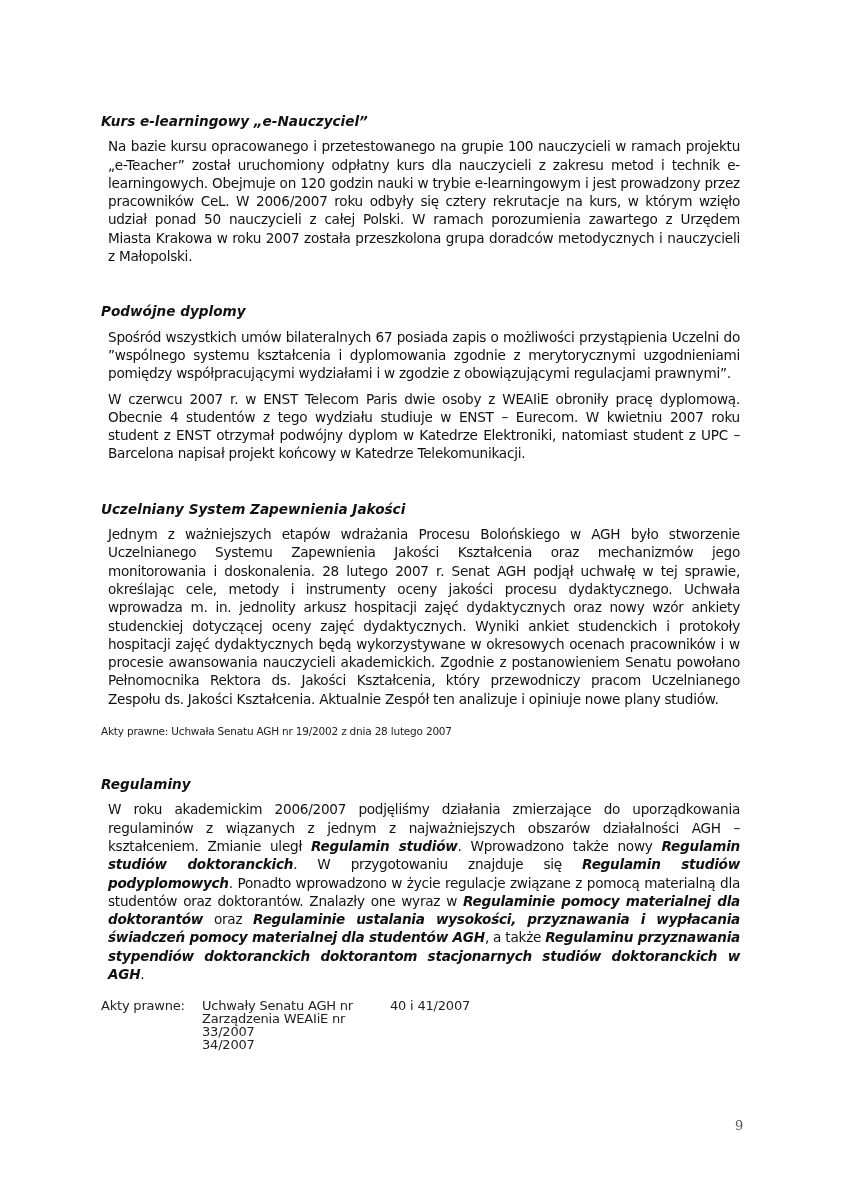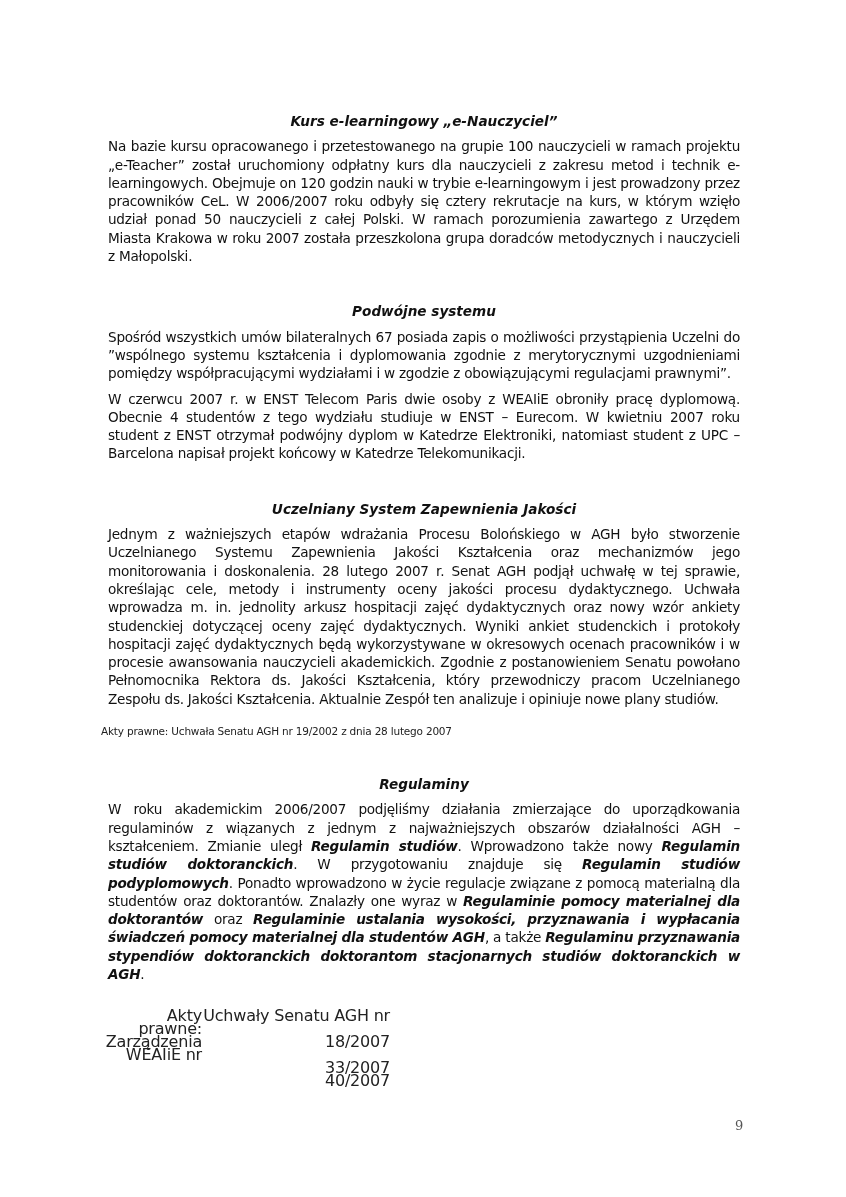--- a/index.html
+++ b/index.html
@@ -5,74 +5,73 @@
     html, body { margin: 0; padding: 0; background: #ffffff; }
     body { width: 846px; height: 1197px; position: relative; overflow: hidden; }
     .page {
       position: absolute; left: 101px; top: 112px; width: 646px;
       font-family: "DejaVu Sans", sans-serif;
       font-size: 13.6px; line-height: 18.3px; color: #111;
     }
     .heading {
       font-weight: bold; font-style: italic; margin: 0; font-size: 13.6px;
       line-height: 18.3px;
-      text-align: center;
     }
     .para { margin: 7px; text-align: justify; letter-spacing: -0.25px; }
     .section { margin-bottom: 37px; }
     .legal {
       font-size: 10.5px; line-height: 13px; color: #222; margin-top: 17px;
       letter-spacing: -0.2px;
     }
-    .legal-table { display: grid; grid-template-columns: 101px 188px auto; font-size: 16px; line-height: 13px; color: #222; margin-top: 26px; letter-spacing: -0.2px; text-align: right; }
+    .legal-table { display: grid; grid-template-columns: 101px 188px auto; font-size: 13px; line-height: 13px; color: #222; margin-top: 16px; letter-spacing: -0.2px; }
     .page-number {
       position: absolute; left: 735px; top: 1118px;
       font-family: "DejaVu Serif", serif; font-size: 13px; color: #555;
     }
     i { font-style: italic; font-weight: bold; }
   </style>
 </head>
 <body>
 
 <div class="page">
 
   <div class="section">
     <h3 class="heading">Kurs e-learningowy „e-Nauczyciel”</h3>
     <p class="para">Na bazie kursu opracowanego i przetestowanego na grupie 100 nauczycieli w ramach projektu „e-Teacher” został uruchomiony odpłatny kurs dla nauczycieli z zakresu metod i technik e-learningowych. Obejmuje on 120 godzin nauki w trybie e-learningowym i jest prowadzony przez pracowników CeL. W 2006/2007 roku odbyły się cztery rekrutacje na kurs, w którym wzięło udział ponad 50 nauczycieli z całej Polski. W ramach porozumienia zawartego z Urzędem Miasta Krakowa w roku 2007 została przeszkolona grupa doradców metodycznych i nauczycieli z Małopolski.</p>
   </div>
 
   <div class="section">
-    <h3 class="heading">Podwójne systemu</h3>
+    <h3 class="heading">Podwójne dyplomy</h3>
     <p class="para">Spośród wszystkich umów bilateralnych 67 posiada zapis o możliwości przystąpienia Uczelni do ”wspólnego systemu kształcenia i dyplomowania zgodnie z merytorycznymi uzgodnieniami pomiędzy współpracującymi wydziałami i w zgodzie z obowiązującymi regulacjami prawnymi”.</p>
     <p class="para">W czerwcu 2007 r. w ENST Telecom Paris dwie osoby z WEAIiE obroniły pracę dyplomową. Obecnie 4 studentów z tego wydziału studiuje w ENST – Eurecom. W kwietniu 2007 roku student z ENST otrzymał podwójny dyplom w Katedrze Elektroniki, natomiast student z UPC – Barcelona napisał projekt końcowy w Katedrze Telekomunikacji.</p>
   </div>
 
   <div class="section">
     <h3 class="heading">Uczelniany System Zapewnienia Jakości</h3>
     <p class="para">Jednym z ważniejszych etapów wdrażania Procesu Bolońskiego w AGH było stworzenie Uczelnianego Systemu Zapewnienia Jakości Kształcenia oraz mechanizmów jego monitorowania i doskonalenia. 28 lutego 2007 r. Senat AGH podjął uchwałę w tej sprawie, określając cele, metody i instrumenty oceny jakości procesu dydaktycznego. Uchwała wprowadza m. in. jednolity arkusz hospitacji zajęć dydaktycznych oraz nowy wzór ankiety studenckiej dotyczącej oceny zajęć dydaktycznych. Wyniki ankiet studenckich i protokoły hospitacji zajęć dydaktycznych będą wykorzystywane w okresowych ocenach pracowników i w procesie awansowania nauczycieli akademickich. Zgodnie z postanowieniem Senatu powołano Pełnomocnika Rektora ds. Jakości Kształcenia, który przewodniczy pracom Uczelnianego Zespołu ds. Jakości Kształcenia. Aktualnie Zespół ten analizuje i opiniuje nowe plany studiów.</p>
     <div class="legal">Akty prawne: Uchwała Senatu AGH nr 19/2002 z dnia 28 lutego 2007</div>
   </div>
 
   <div class="section" style="margin-bottom:30px;">
     <h3 class="heading">Regulaminy</h3>
     <p class="para">
       <span>W roku akademickim 2006/2007 podjęliśmy działania zmierzające do uporządkowania regulaminów z wiązanych z jednym z najważniejszych obszarów działalności AGH – kształceniem. Zmianie uległ </span><i>Regulamin studiów</i><span>. Wprowadzono także nowy </span><i>Regulamin studiów doktoranckich</i><span>. W przygotowaniu znajduje się </span><i>Regulamin studiów podyplomowych</i><span>. Ponadto wprowadzono w życie regulacje związane z pomocą materialną dla studentów oraz doktorantów. Znalazły one wyraz w </span><i>Regulaminie pomocy materialnej dla doktorantów</i><span> oraz </span><i>Regulaminie ustalania wysokości, przyznawania i wypłacania świadczeń pomocy materialnej dla studentów AGH</i><span>, a także </span><i>Regulaminu przyznawania stypendiów doktoranckich doktorantom stacjonarnych studiów doktoranckich w AGH</i><span>.</span>
     </p>
     <div class="legal-table">
       <span>Akty prawne:</span>
       <span>Uchwały Senatu AGH nr</span>
+      <span>40 i 41/2007</span>
       <span></span>
       <span>Zarządzenia WEAIiE nr</span>
-      <span>18/2007</span>
       <span></span>
       <span></span>
       <span>33/2007</span>
       <span></span>
       <span></span>
-      <span>40/2007</span>
+      <span>34/2007</span>
     </div>
   </div>
 
   <div class="section">
   </div>
 
 </div>
 
 <div class="page-number">9</div>
 

